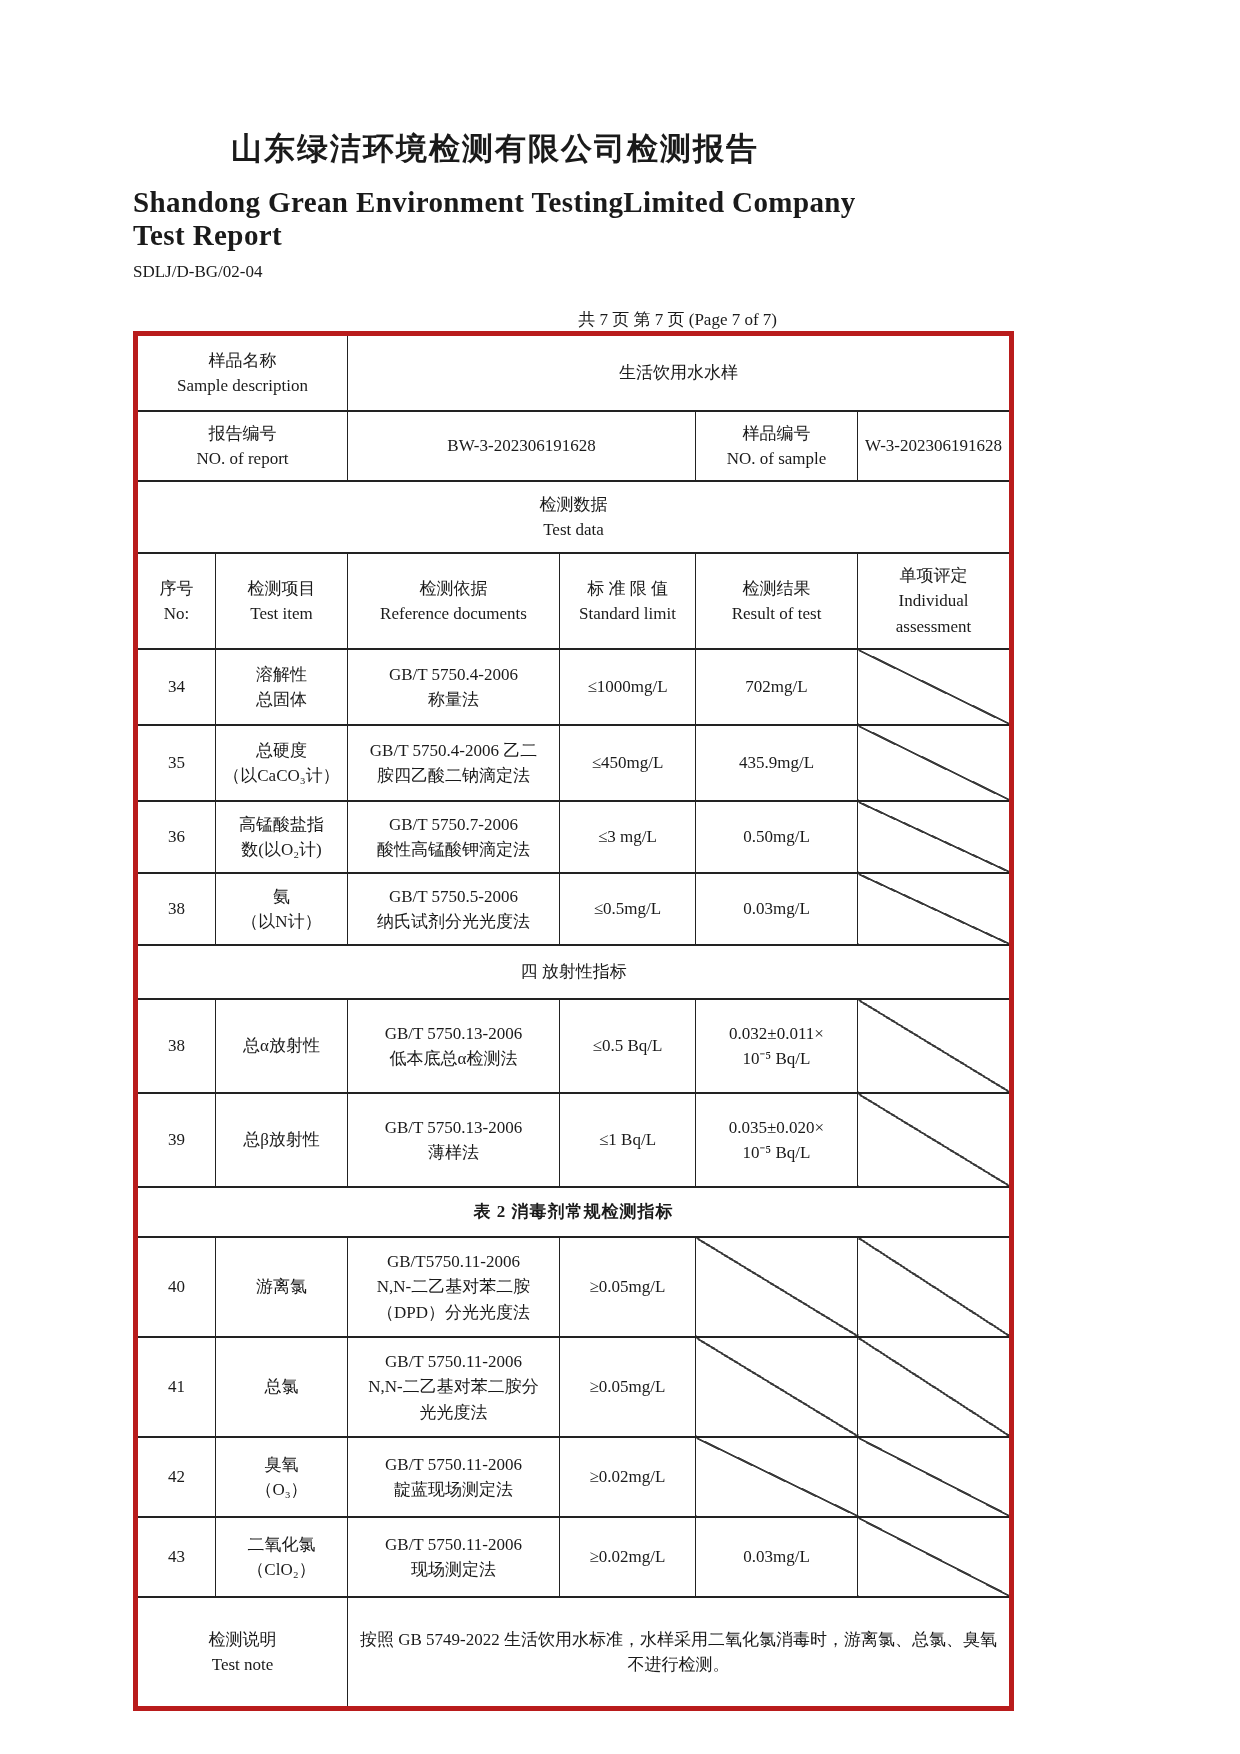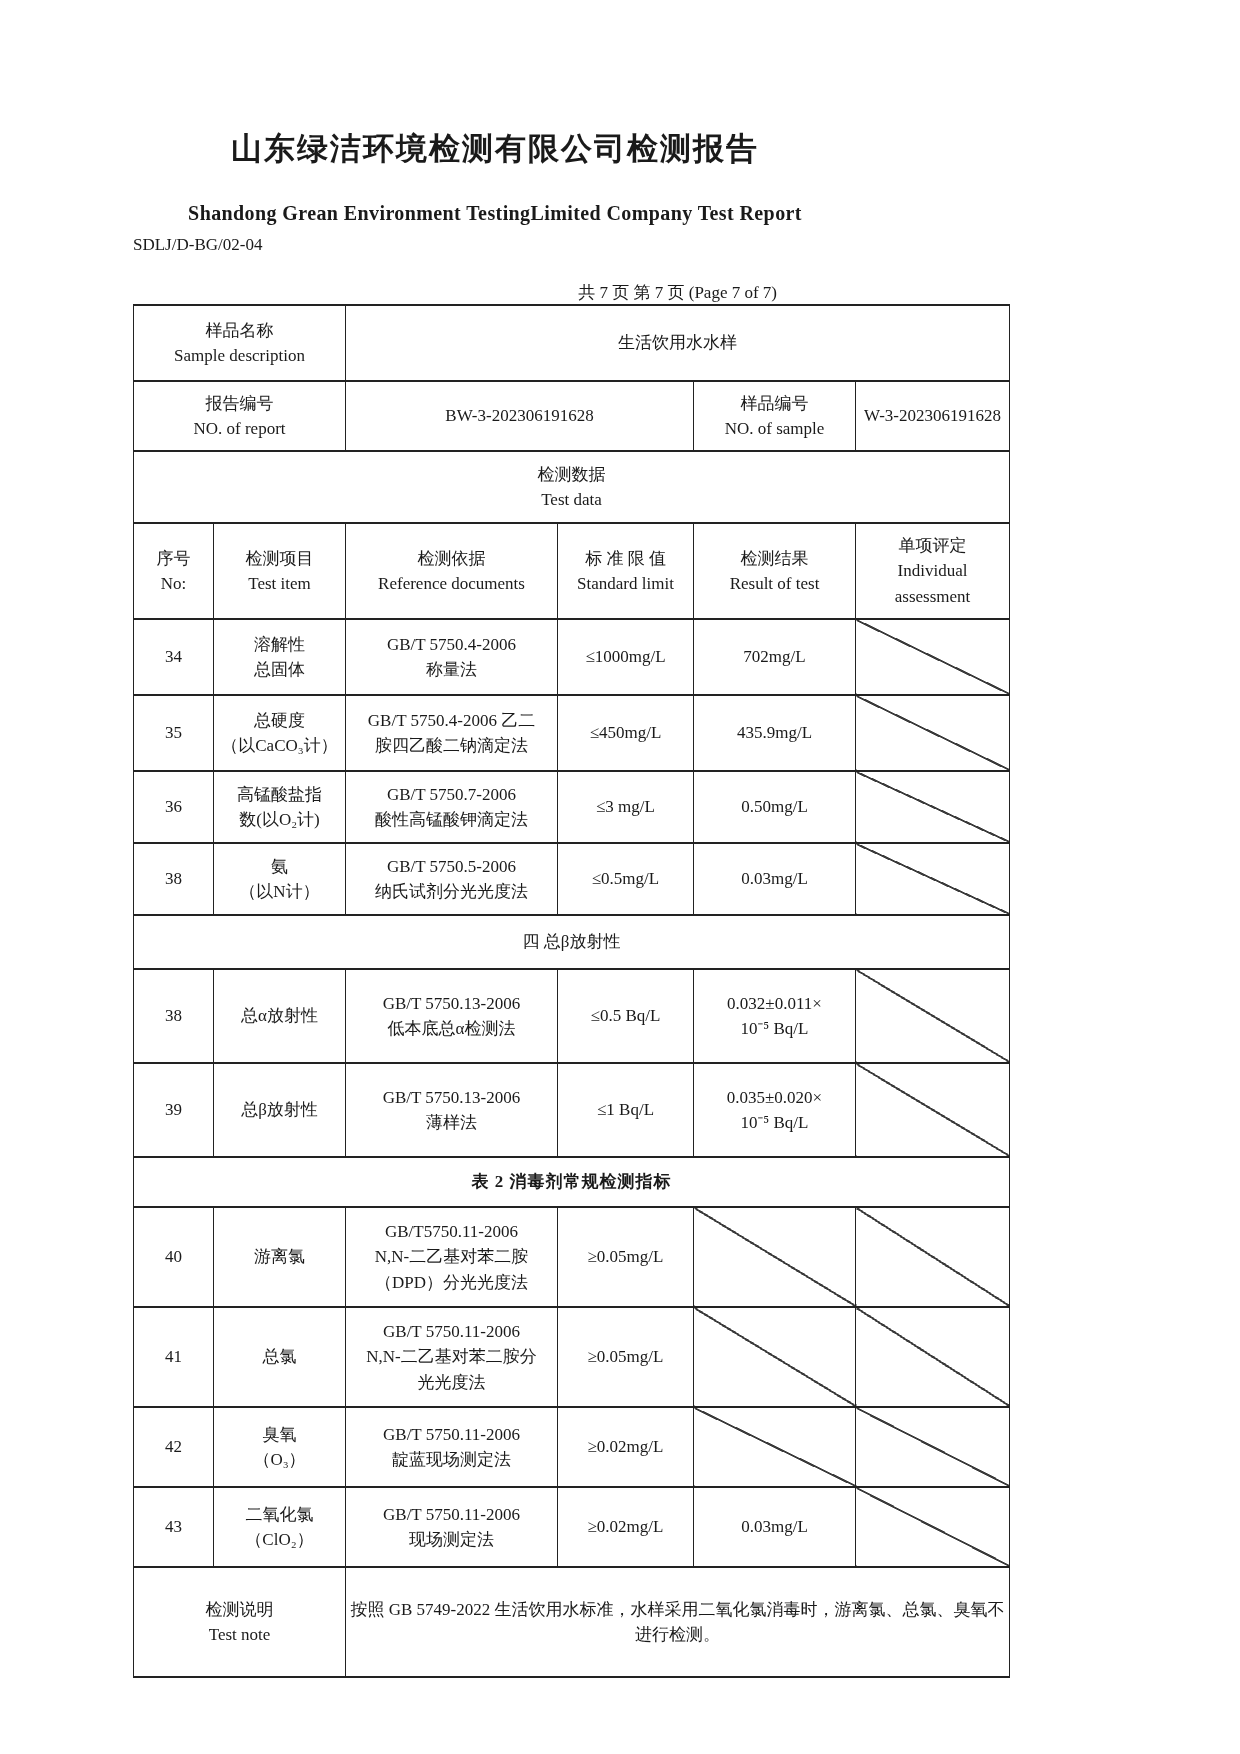--- a/index.html
+++ b/index.html
@@ -11,36 +11,36 @@
   }
   .sheet { width:724px; margin-left:133px; padding-top:128px; }
 
   .title-cn {
     font-family:"Liberation Sans", sans-serif;
     font-weight:700; font-size:31px; letter-spacing:2px;
     text-align:center; margin:0;
   }
   .title-en {
     font-family:"Liberation Serif", serif;
-    font-weight:700; font-size:20px; letter-spacing:0.4px;
-    text-align:center; margin:32px 0 0 0;
+    font-weight:700; font-size:29px; letter-spacing:0.4px;
+    margin:16px 0 0 0;
   }
   .doc-code {
     font-size:17px; margin-top:10px;
   }
   .page-info {
     font-size:17px; text-align:right; padding-right:80px;
     margin-top:26px; margin-bottom:0;
   }
 
   table.report {
     border-collapse:collapse;
     width:876px;
     table-layout:fixed;
-    border:1px solid #b91c1c;
+    border:5px solid #b91c1c;
   }
   table.report td {
     border:1px solid #222;
     border-top-width:2px; border-bottom-width:2px;
     text-align:center; vertical-align:middle;
     font-size:17px; line-height:1.5;
     white-space:pre-line;
     padding:2px 4px;
     overflow:hidden;
   }
@@ -155,21 +155,21 @@
       <td class="cn">氨
 （以N计）</td>
       <td>GB/T 5750.5-2006
 纳氏试剂分光光度法</td>
       <td>≤0.5mg/L</td>
       <td>0.03mg/L</td>
       <td class="slash"></td>
     </tr>
 
     <tr class="h48">
-      <td class="section-left" colspan="6">四  总β放射性</td>
+      <td class="section-left" colspan="6">四  放射性指标</td>
     </tr>
 
     <tr class="h88">
       <td>38</td>
       <td class="cn">总α放射性</td>
       <td>GB/T 5750.13-2006
 低本底总α检测法</td>
       <td>≤0.5 Bq/L</td>
       <td>0.032±0.011×
 10⁻⁵ Bq/L</td>

